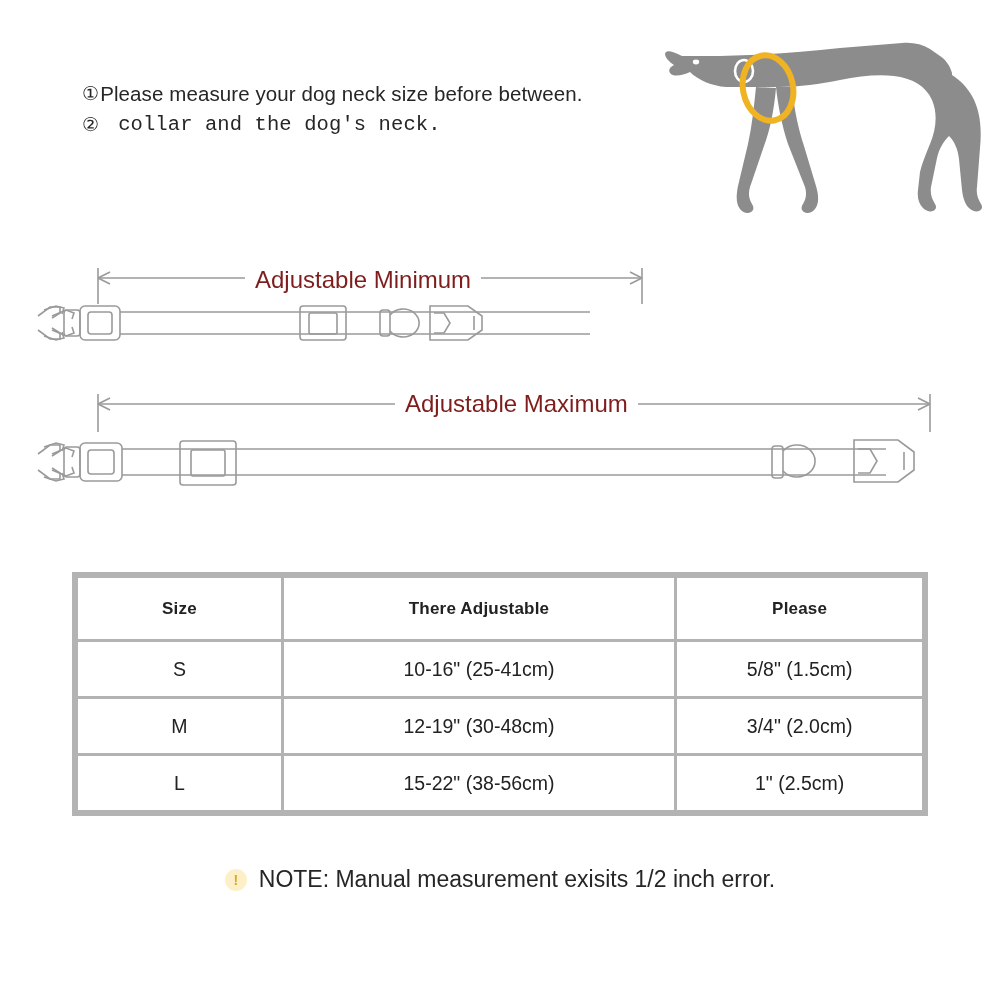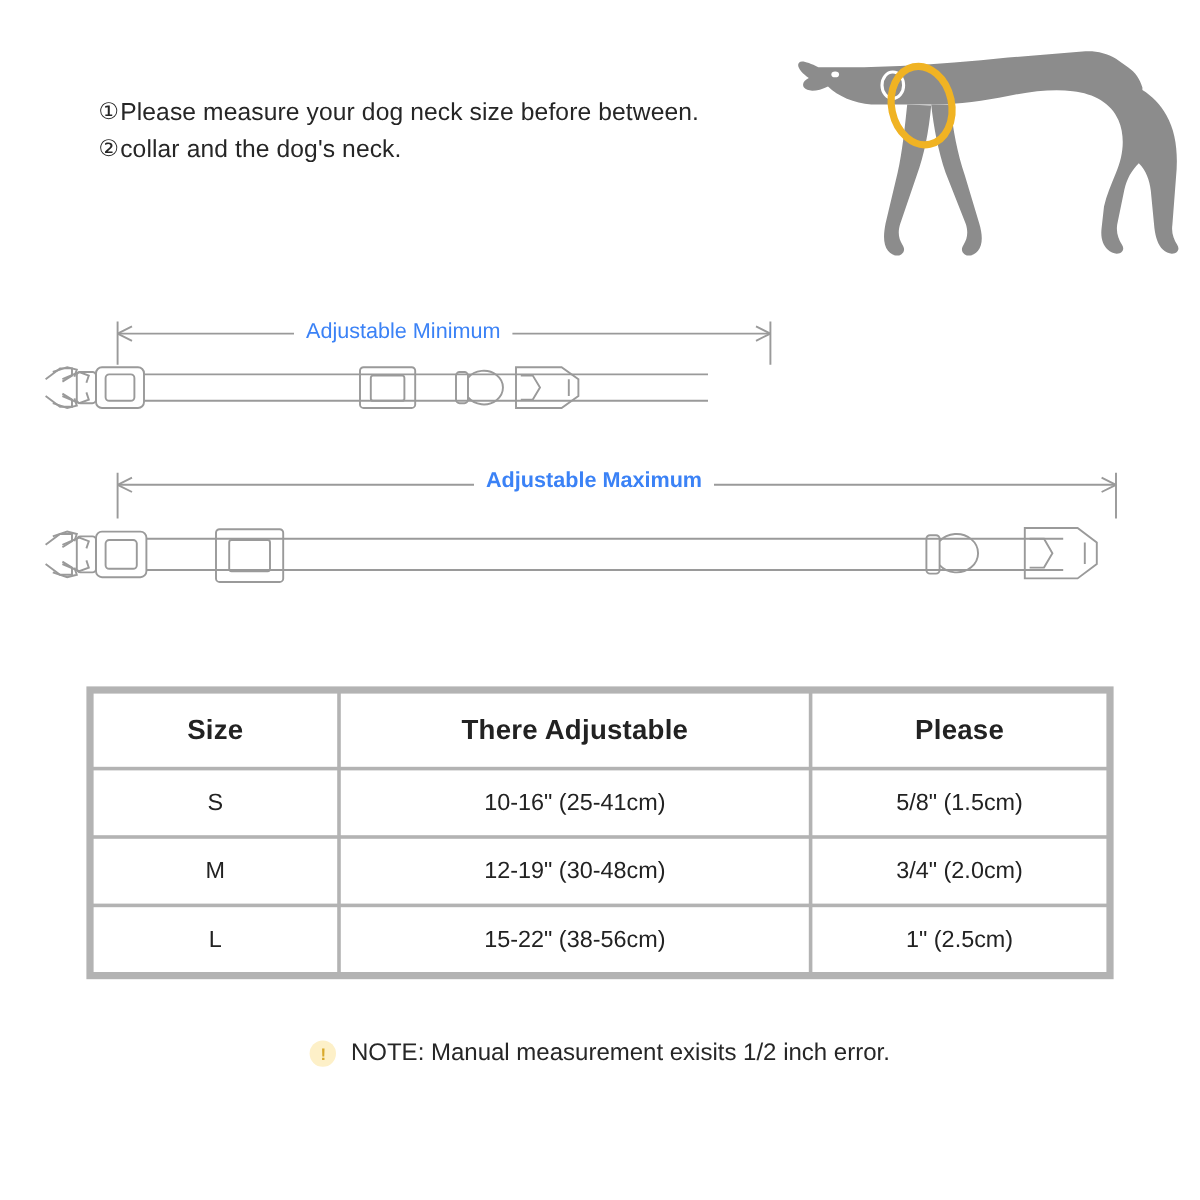--- a/index.html
+++ b/index.html
@@ -35,20 +35,22 @@
     flex: 0 0 auto;
     font-size: 19px;
     line-height: 31px;
     margin-right: 1px;
   }
   .instr-text {
     flex: 1 1 auto;
   }
   .instr-text .second {
     display: block;
+    margin-left: 18px;
+    font-family: Liberation Mono, monospace;
   }
 
   
   #dog-illustration {
     position: absolute;
     left: 660px;
     top: 18px;
     width: 330px;
     height: 215px;
   }
@@ -63,34 +65,33 @@
   }
   #collar-max-diagram {
     position: absolute;
     left: 30px;
     top: 382px;
     width: 955px;
     height: 125px;
   }
   .dim-label {
     position: absolute;
-    font-size: 18px;
-    color: #3b82f6;
+    font-size: 24px;
+    color: #7f1d1d;
     background: #ffffff;
     padding: 0 10px;
     white-space: nowrap;
   }
   #label-min {
     left: 245px;
     top: 266px;
   }
   #label-max {
     left: 395px;
     top: 390px;
-    font-weight: bold;
   }
 
   
   #size-table {
     position: absolute;
     left: 72px;
     top: 572px;
     width: 856px;
     background: #b3b3b3;
     padding: 3px;
@@ -102,21 +103,21 @@
     width: 100%;
   }
   #size-table th,
   #size-table td {
     background: #ffffff;
     text-align: center;
     font-weight: normal;
     color: #222222;
   }
   #size-table th {
-    font-size: 23px;
+    font-size: 17px;
     font-weight: bold;
     height: 59px;
     letter-spacing: .2px;
   }
   #size-table td {
     font-size: 19.5px;
     height: 52px;
   }
   #size-table col.c-size { width: 24.2%; }
   #size-table col.c-neck { width: 46.6%; }
@@ -139,21 +140,21 @@
     border-radius: 50%;
     background: #fdf0c8;
     color: #d8a92c;
     font-size: 14px;
     font-weight: bold;
     line-height: 22px;
     text-align: center;
     flex: 0 0 auto;
   }
   #note-text {
-    font-size: 20px;
+    font-size: 23px;
     color: #262626;
   }
 </style>
 </head>
 <body>
 
 <div id="instructions">
   <div class="instr-line">
     <span class="instr-num">①</span>
     <span class="instr-text">Please measure your dog neck size before between.</span>

